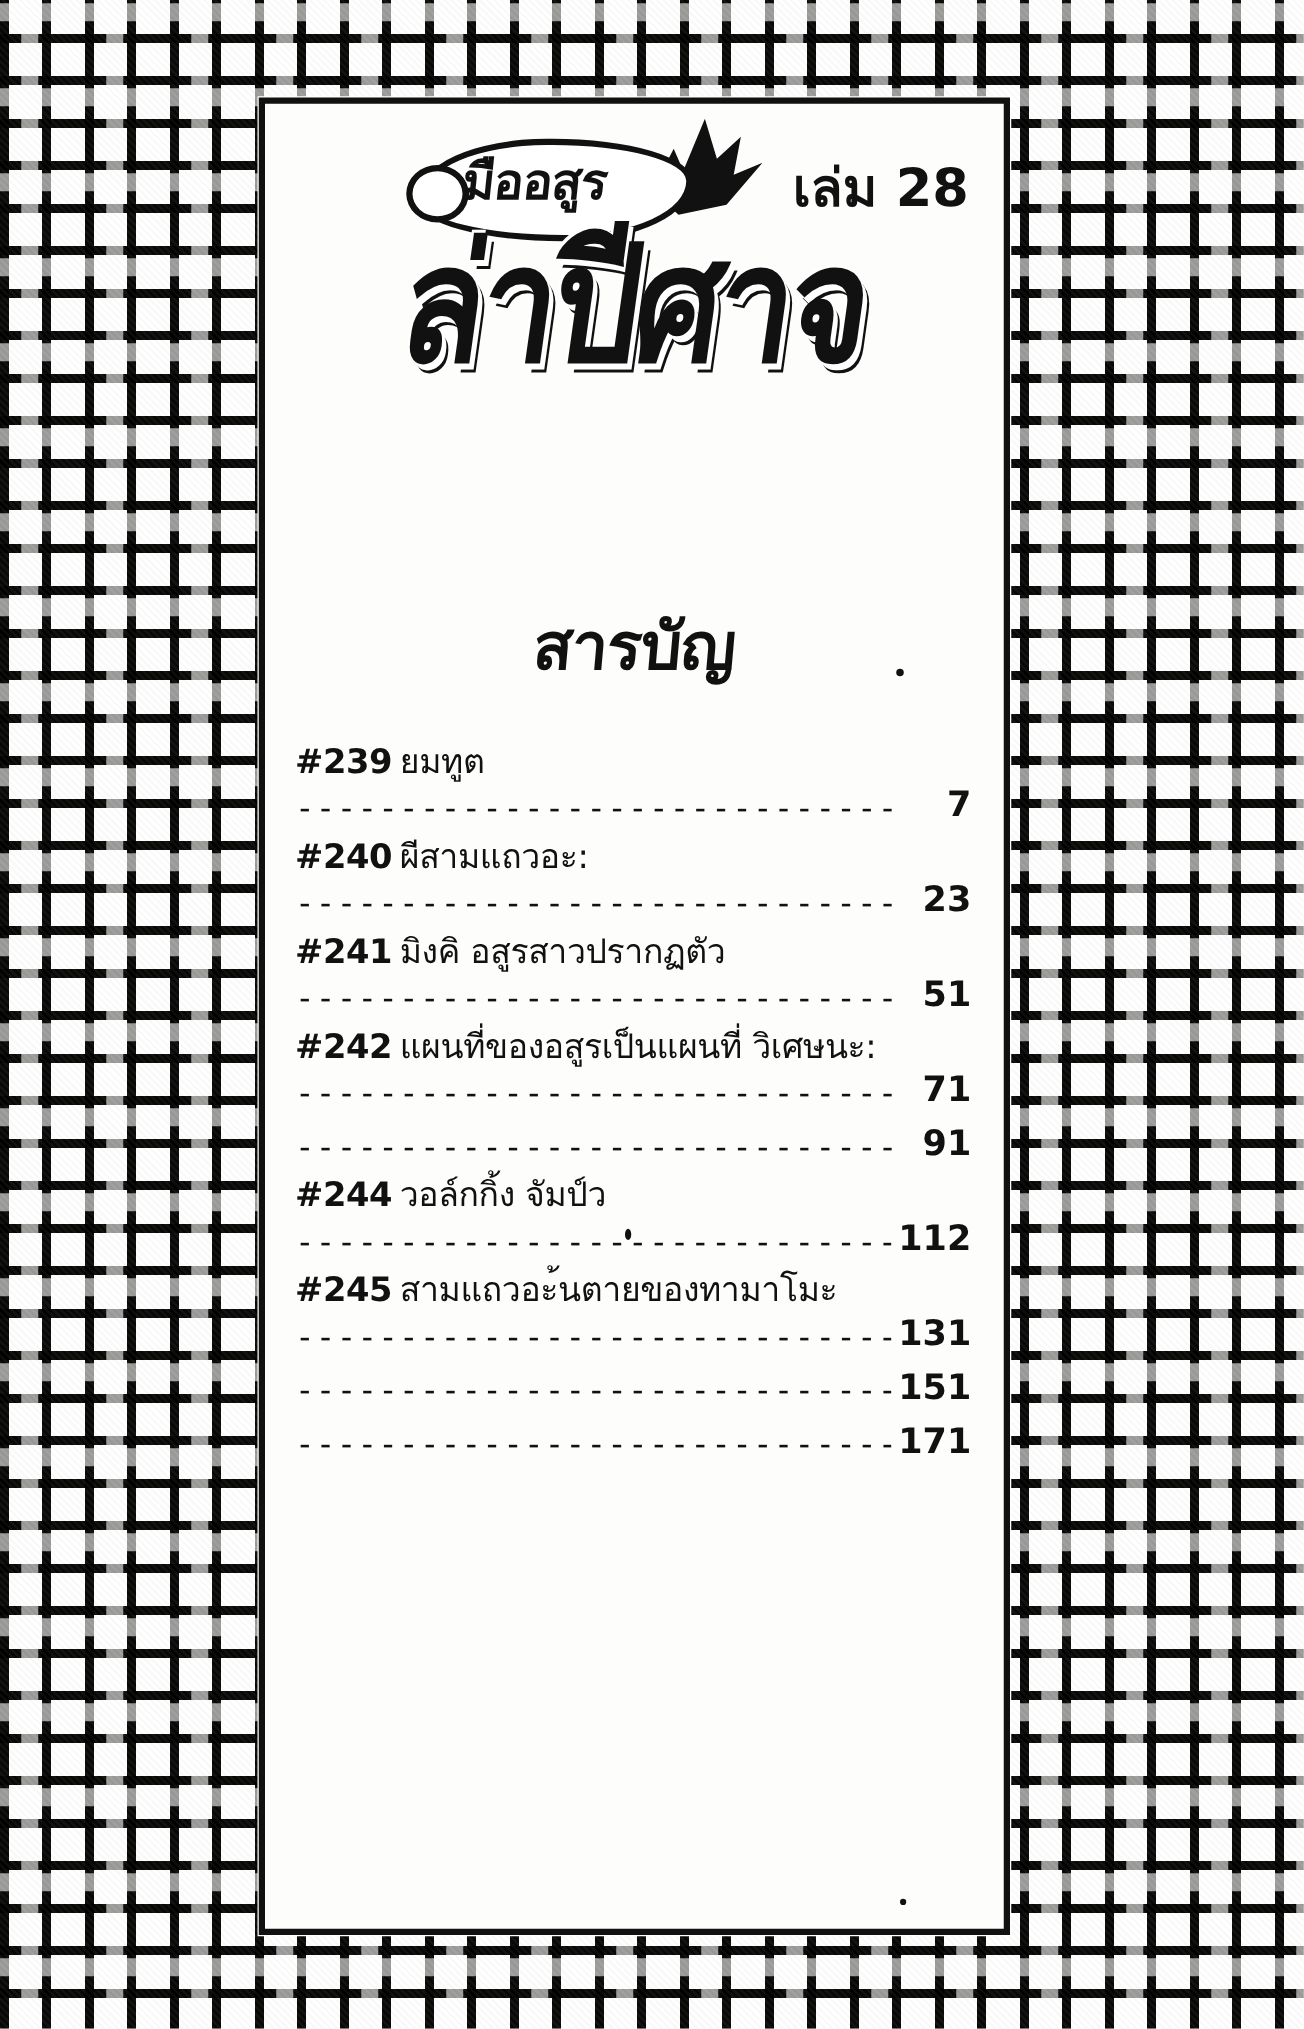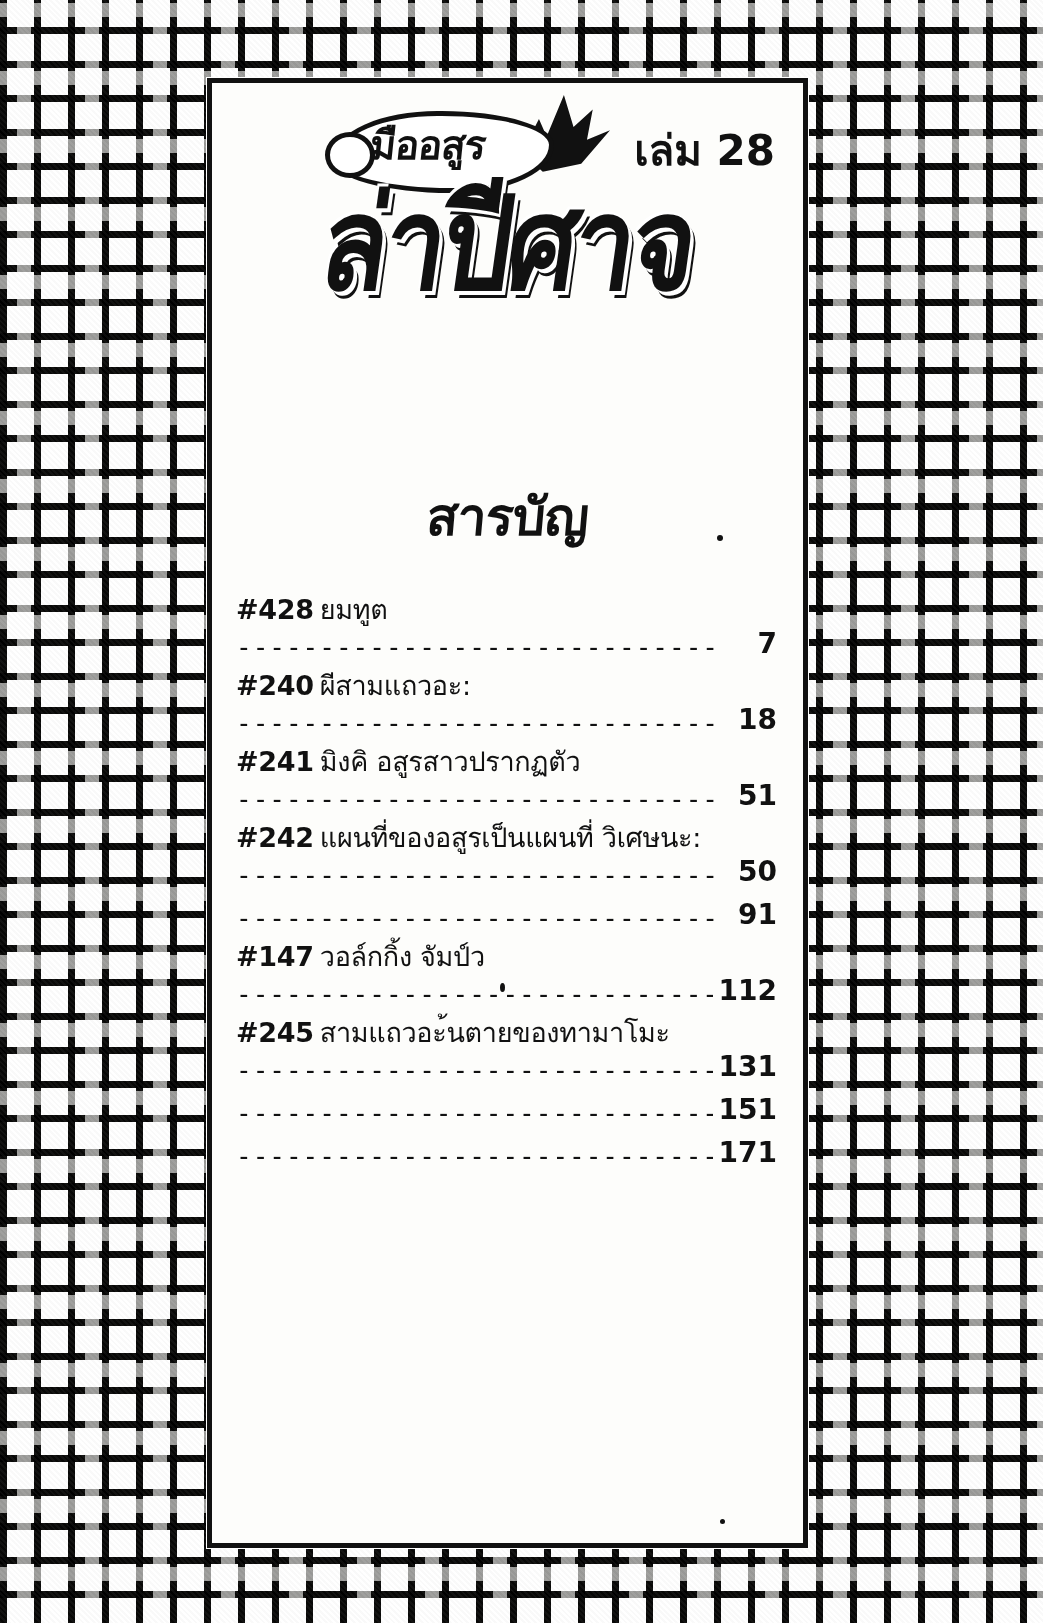--- a/index.html
+++ b/index.html
@@ -217,68 +217,68 @@
     <div class="logo-main">ล่าปีศาจ</div>
   </div>
 
   <div class="toc-title">สารบัญ</div>
   <div class="speck" style="left:505px; top:452px; width:6px; height:6px;"></div>
 
   <div class="toc-list">
 
     <div class="toc-entry">
       <div class="toc-chapter">
-        <span class="num">#428</span><span>ยมทูต</span>
+        <span class="num">#239</span><span>ยมทูต</span>
       </div>
       <div class="toc-dotline">
         <span class="toc-dashes">---------------------------------------</span>
         <span class="toc-page">7</span>
       </div>
     </div>
 
     <div class="toc-entry">
       <div class="toc-chapter">
         <span class="num">#240</span><span>ผีสามแถวอะ:</span>
       </div>
       <div class="toc-dotline">
         <span class="toc-dashes">-----------------------------------------</span>
-        <span class="toc-page">18</span>
+        <span class="toc-page">23</span>
       </div>
     </div>
 
     <div class="toc-entry">
       <div class="toc-chapter">
         <span class="num">#241</span><span>มิงคิ อสูรสาวปรากฏตัว</span>
       </div>
       <div class="toc-dotline">
         <span class="toc-dashes">-----------------------------------------</span>
         <span class="toc-page">51</span>
       </div>
     </div>
 
     <div class="toc-entry">
       <div class="toc-chapter">
         <span class="num">#242</span><span>แผนที่ของอสูรเป็นแผนที่ วิเศษนะ:</span>
       </div>
       <div class="toc-dotline">
         <span class="toc-dashes">-----------------------------------------</span>
-        <span class="toc-page">50</span>
+        <span class="toc-page">71</span>
       </div>
     </div>
 
     <div class="toc-entry">
       <div class="toc-dotline">
         <span class="toc-dashes">-----------------------------------------</span>
         <span class="toc-page">91</span>
       </div>
     </div>
 
     <div class="toc-entry">
       <div class="toc-chapter">
-        <span class="num">#147</span><span>วอล์กกิ้ง จัมป์ว</span>
+        <span class="num">#244</span><span>วอล์กกิ้ง จัมป์ว</span>
       </div>
       <div class="toc-dotline">
         <span class="toc-dashes">---------------------------------</span>
         <span class="toc-page">112</span>
       </div>
     </div>
 
     <div class="toc-entry">
       <div class="toc-chapter">
         <span class="num">#245</span><span>สามแถวอะ้นตายของทามาโมะ</span>

